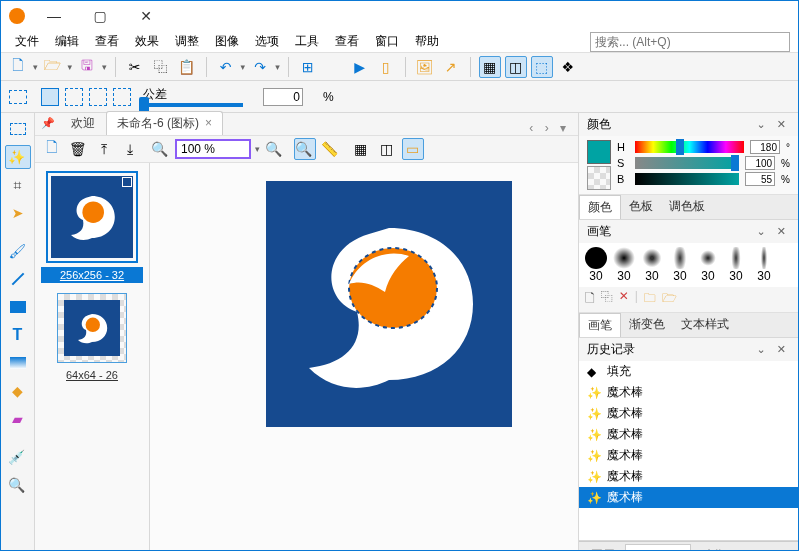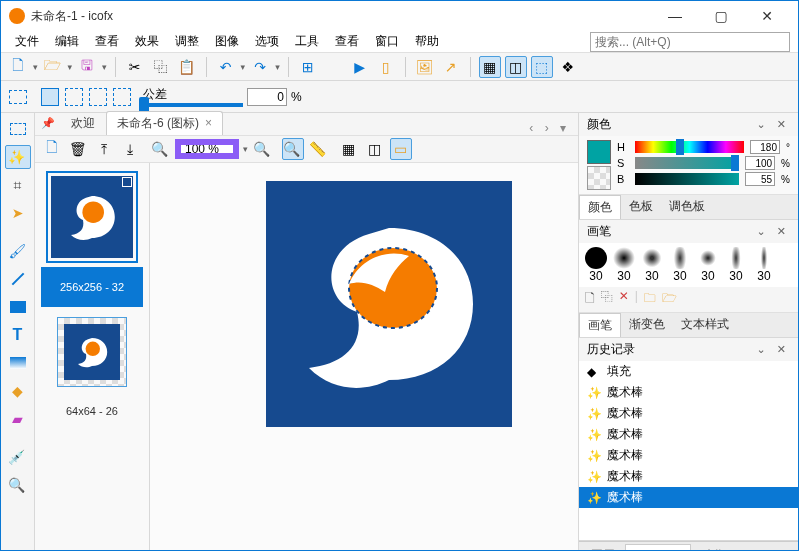--- a/index.html
+++ b/index.html
@@ -11,46 +11,46 @@
 .menubar { height: 22px; background: #fff; display: flex; align-items: center; padding-left: 6px; gap: 0; border-bottom: 1px solid #e0e0e0; }
 .menuitem { padding: 2px 8px; font-size: 12px; color: #000; }
 .searchbox { margin-left: auto; margin-right: 8px; width: 200px; height: 20px; border: 1px solid #aaa; padding: 0 4px; font-size: 12px; color: #888; background: #fff; }
 .toolbar { height: 28px; background: #f5f5f5; display: flex; align-items: center; padding: 0 6px; gap: 4px; border-bottom: 1px solid #d8d8d8; }
 .toolbar .sep { width: 1px; height: 20px; background: #ccc; margin: 0 4px; }
 .toolbtn { width: 22px; height: 22px; display: inline-flex; align-items: center; justify-content: center; border-radius: 2px; }
 .toolbtn.active { background: #cce4f7; border: 1px solid #4a9ede; }
 .ico { font-size: 14px; font-family: "Segoe UI Symbol", sans-serif; }
 .toolbar2 { height: 32px; background: #f5f5f5; display: flex; align-items: center; padding: 0 6px; gap: 6px; border-bottom: 1px solid #d8d8d8; }
 .toolbar2 .minibtn { width: 18px; height: 18px; border: 1px dashed #0a78d4; }
-.slider-wrap { display: flex; align-items: center; gap: 4px; }
+.slider-wrap { display: flex; align-items: center; gap: 20px; }
 .slider-label { font-size: 12px; }
 .slider { width: 100px; height: 4px; background: #0a78d4; position: relative; }
 .slider .thumb { position: absolute; left: -4px; top: -6px; width: 10px; height: 16px; background: #0a78d4; border-radius: 2px; }
 .num-in { width: 40px; height: 18px; border: 1px solid #999; text-align: right; padding-right: 2px; background: #fff; }
 .body-row { display: flex; height: 457px; }
 .lefttools { width: 34px; background: #f5f5f5; border-right: 1px solid #d8d8d8; padding-top: 4px; display: flex; flex-direction: column; align-items: center; gap: 4px; }
 .lefttools .lt { width: 26px; height: 24px; display: flex; align-items: center; justify-content: center; border-radius: 2px; color: #444; }
 .lefttools .lt.sel { background: #cce4f7; border: 1px solid #4a9ede; }
 .center { flex: 1; display: flex; flex-direction: column; background: #f5f5f5; }
 .tabs { height: 22px; display: flex; align-items: flex-end; background: #f5f5f5; padding-left: 25px; position: relative; }
 .tabs .pin { position: absolute; left: 6px; top: 4px; font-size: 11px; color: #666; }
 .tab { padding: 3px 10px; font-size: 12px; color: #444; border: 1px solid transparent; border-bottom: none; }
 .tab.active { background: #fff; border-color: #ccc; border-top-left-radius: 3px; border-top-right-radius: 3px; }
 .tab .close { margin-left: 6px; color: #888; }
 .tab-nav { margin-left: auto; margin-right: 8px; color: #888; font-size: 12px; letter-spacing: 4px; }
 .doc-toolbar { height: 28px; background: #f5f5f5; border-top: 1px solid #e0e0e0; border-bottom: 1px solid #e0e0e0; display: flex; align-items: center; padding: 0 6px; gap: 4px; }
-.zoom-select { width: 64px; height: 20px; border: 6px solid #8b5cf6; background: #fff; font-size: 12px; padding-left: 4px; }
+.zoom-select { width: 76px; height: 20px; border: 2px solid #8b5cf6; background: #fff; font-size: 12px; padding-left: 4px; }
 .doc-body { flex: 1; display: flex; overflow: hidden; }
 .thumbs { width: 115px; background: #f9f9f9; border-right: 1px solid #d8d8d8; padding: 8px 6px; overflow-y: auto; }
 .thumb-item { margin-bottom: 10px; text-align: center; }
 .thumb-box { width: 92px; height: 92px; margin: 0 auto 4px; border: 1.5px solid #4a9ede; display: flex; align-items: center; justify-content: center; position: relative; }
 .thumb-box.sel { border: 2px solid #0a78d4; }
 .thumb-box .bg { width: 82px; height: 82px; background: #164a8f; display: flex; align-items: center; justify-content: center; }
 .thumb-corner { position: absolute; right: 4px; top: 4px; width: 10px; height: 10px; border: 1px solid #fff; }
-.thumb-label { font-size: 11px; color: #333; padding: 14px 4px; }
+.thumb-label { font-size: 11px; color: #333; padding: 2px 4px; text-decoration: underline; }
 .thumb-label.sel { background: #0a78d4; color: #fff; }
 .checker { background-image: linear-gradient(45deg,#ddd 25%,transparent 25%),linear-gradient(-45deg,#ddd 25%,transparent 25%),linear-gradient(45deg,transparent 75%,#ddd 75%),linear-gradient(-45deg,transparent 75%,#ddd 75%); background-size: 12px 12px; background-position: 0 0,0 6px,6px -6px,-6px 0; }
 .canvas-area { flex: 1; background: #fbfbfb; display: flex; align-items: flex-start; justify-content: center; padding-top: 18px; position: relative; overflow: auto; }
 .canvas { width: 246px; height: 246px; background: #164a8f; display: flex; align-items: center; justify-content: center; margin-left: 50px; }
 .right { width: 220px; background: #f5f5f5; border-left: 1px solid #d8d8d8; display: flex; flex-direction: column; }
 .panel { border-bottom: 1px solid #d8d8d8; }
 .panel-hd { padding: 3px 8px; font-size: 12px; display: flex; align-items: center; }
 .panel-hd .ctrl { margin-left: auto; color: #666; font-size: 11px; letter-spacing: 4px; }
 .panel-body { padding: 4px 8px; background: #f9f9f9; }
 .color-row { display: flex; align-items: center; gap: 6px; margin-bottom: 2px; }
@@ -73,21 +73,20 @@
 .hist-item { display: flex; align-items: center; gap: 6px; padding: 2px 8px; font-size: 12px; }
 .hist-item.sel { background: #0a78d4; color: #fff; }
 .hist-icon { width: 14px; height: 14px; display: inline-block; }
 .bottom-tabs { display: flex; background: #ececec; border-top: 1px solid #ccc; padding: 2px 4px; gap: 2px; margin-top: auto; }
 </style>
 </head>
 <body>
 
 <div class="titlebar">
   <div class="app-icon"></div>
-  <div class="title">未命名-1 - icofx</div>
   <div class="winbtn">—</div>
   <div class="winbtn">▢</div>
   <div class="winbtn">✕</div>
 </div>
 
 <div class="menubar">
   <div class="menuitem">文件</div>
   <div class="menuitem">编辑</div>
   <div class="menuitem">查看</div>
   <div class="menuitem">效果</div>

